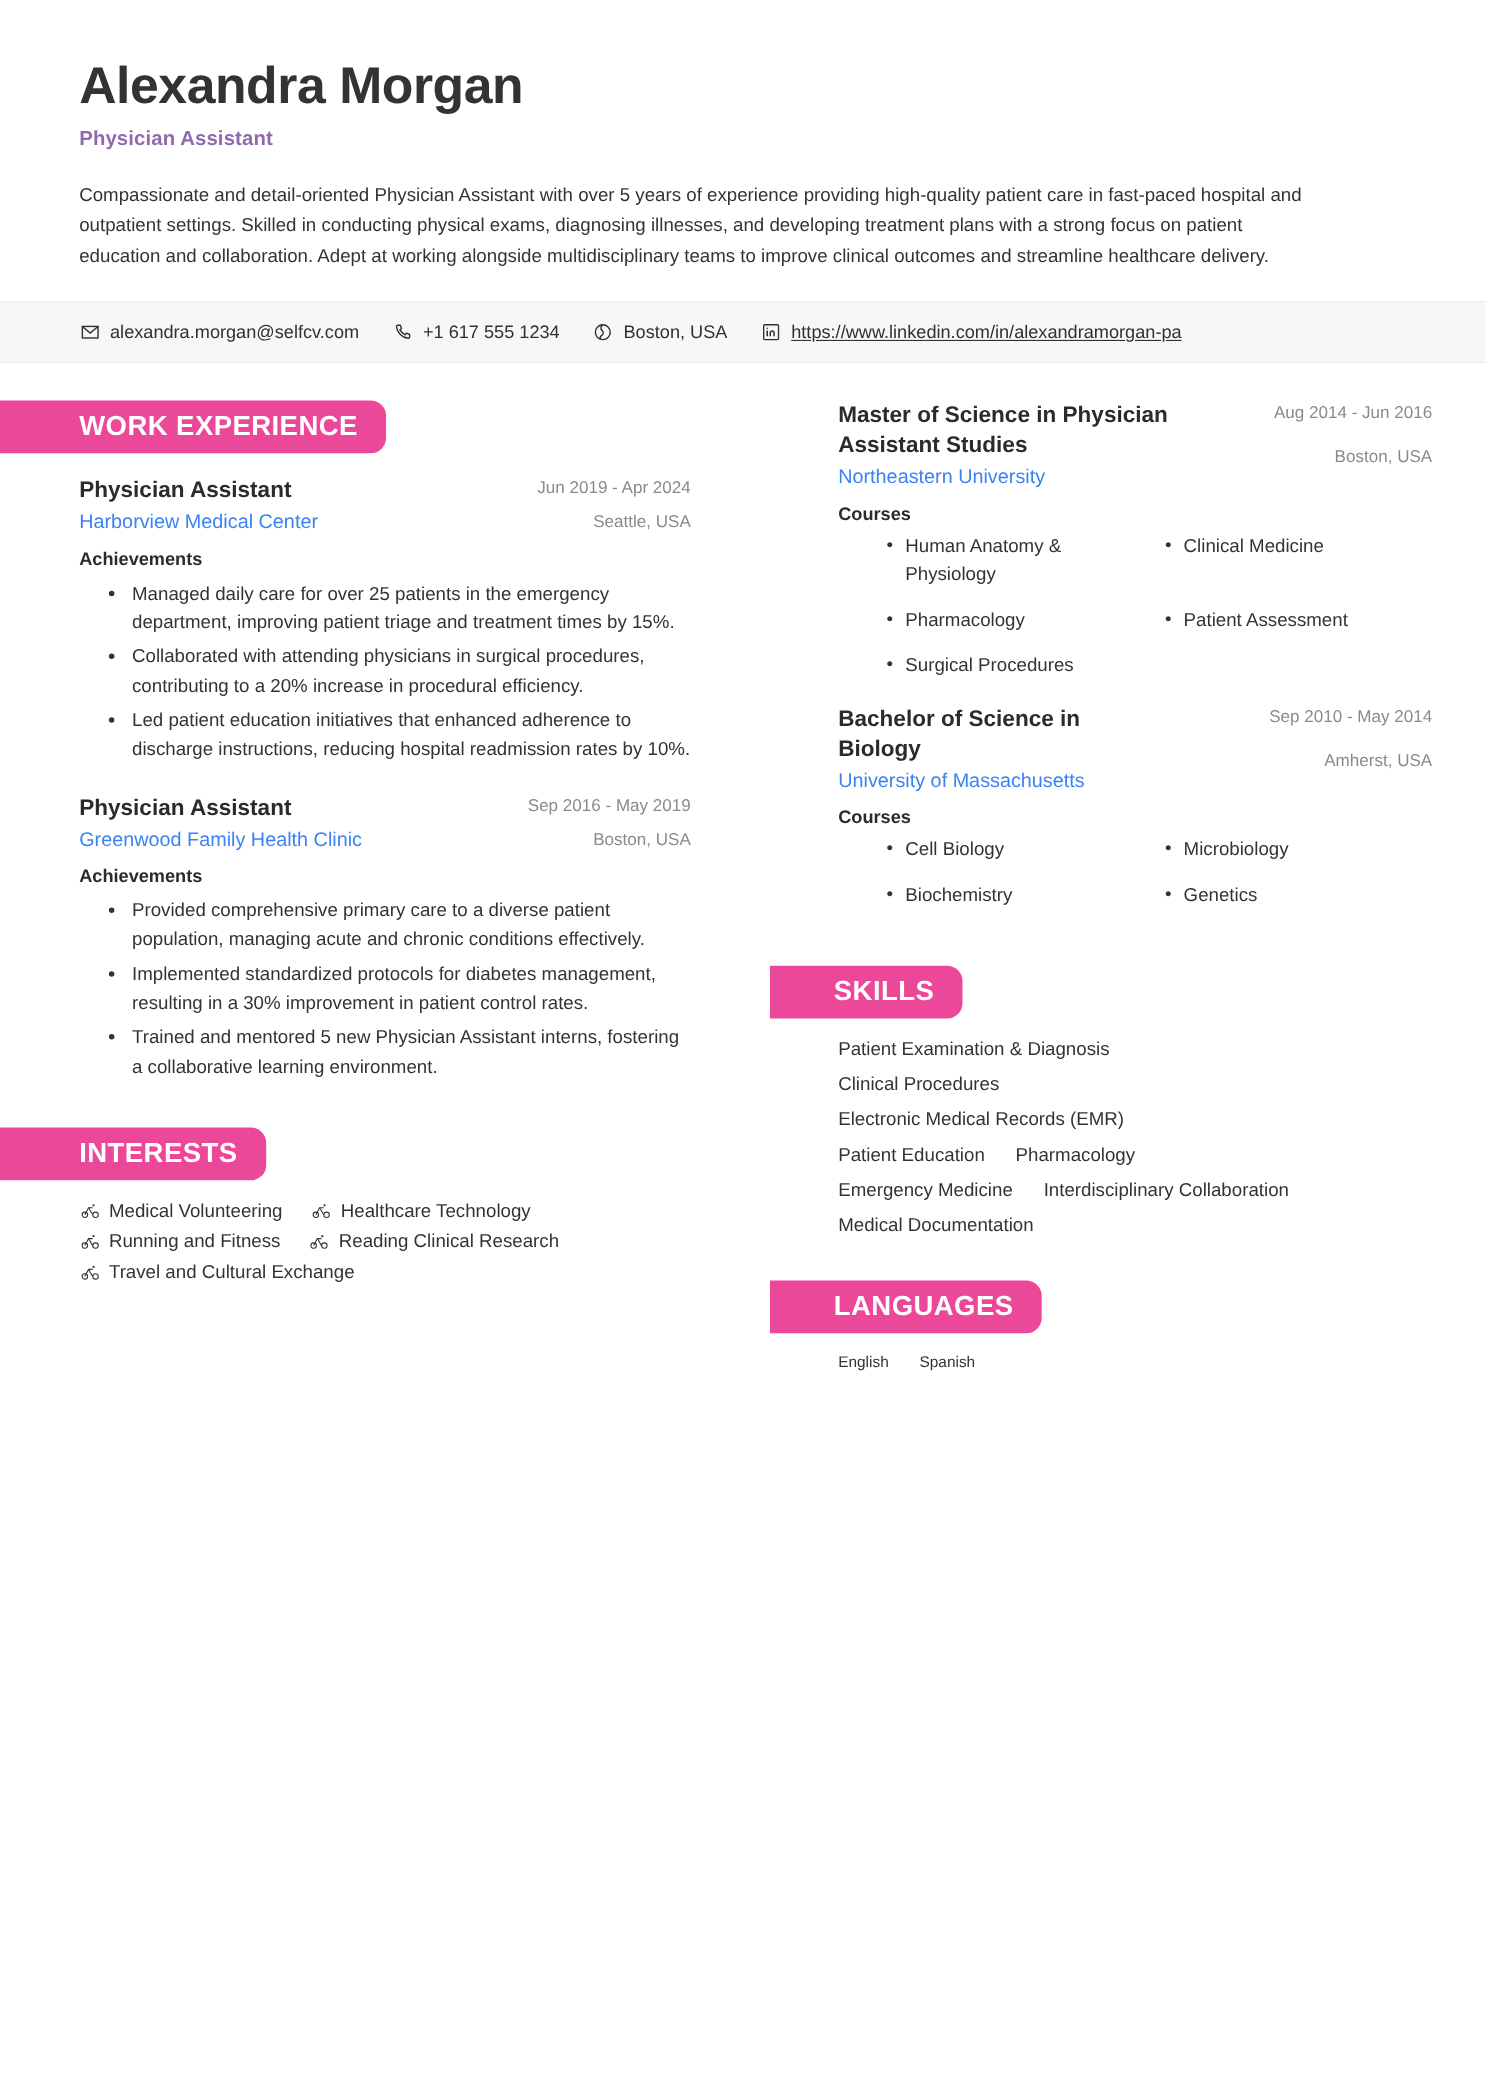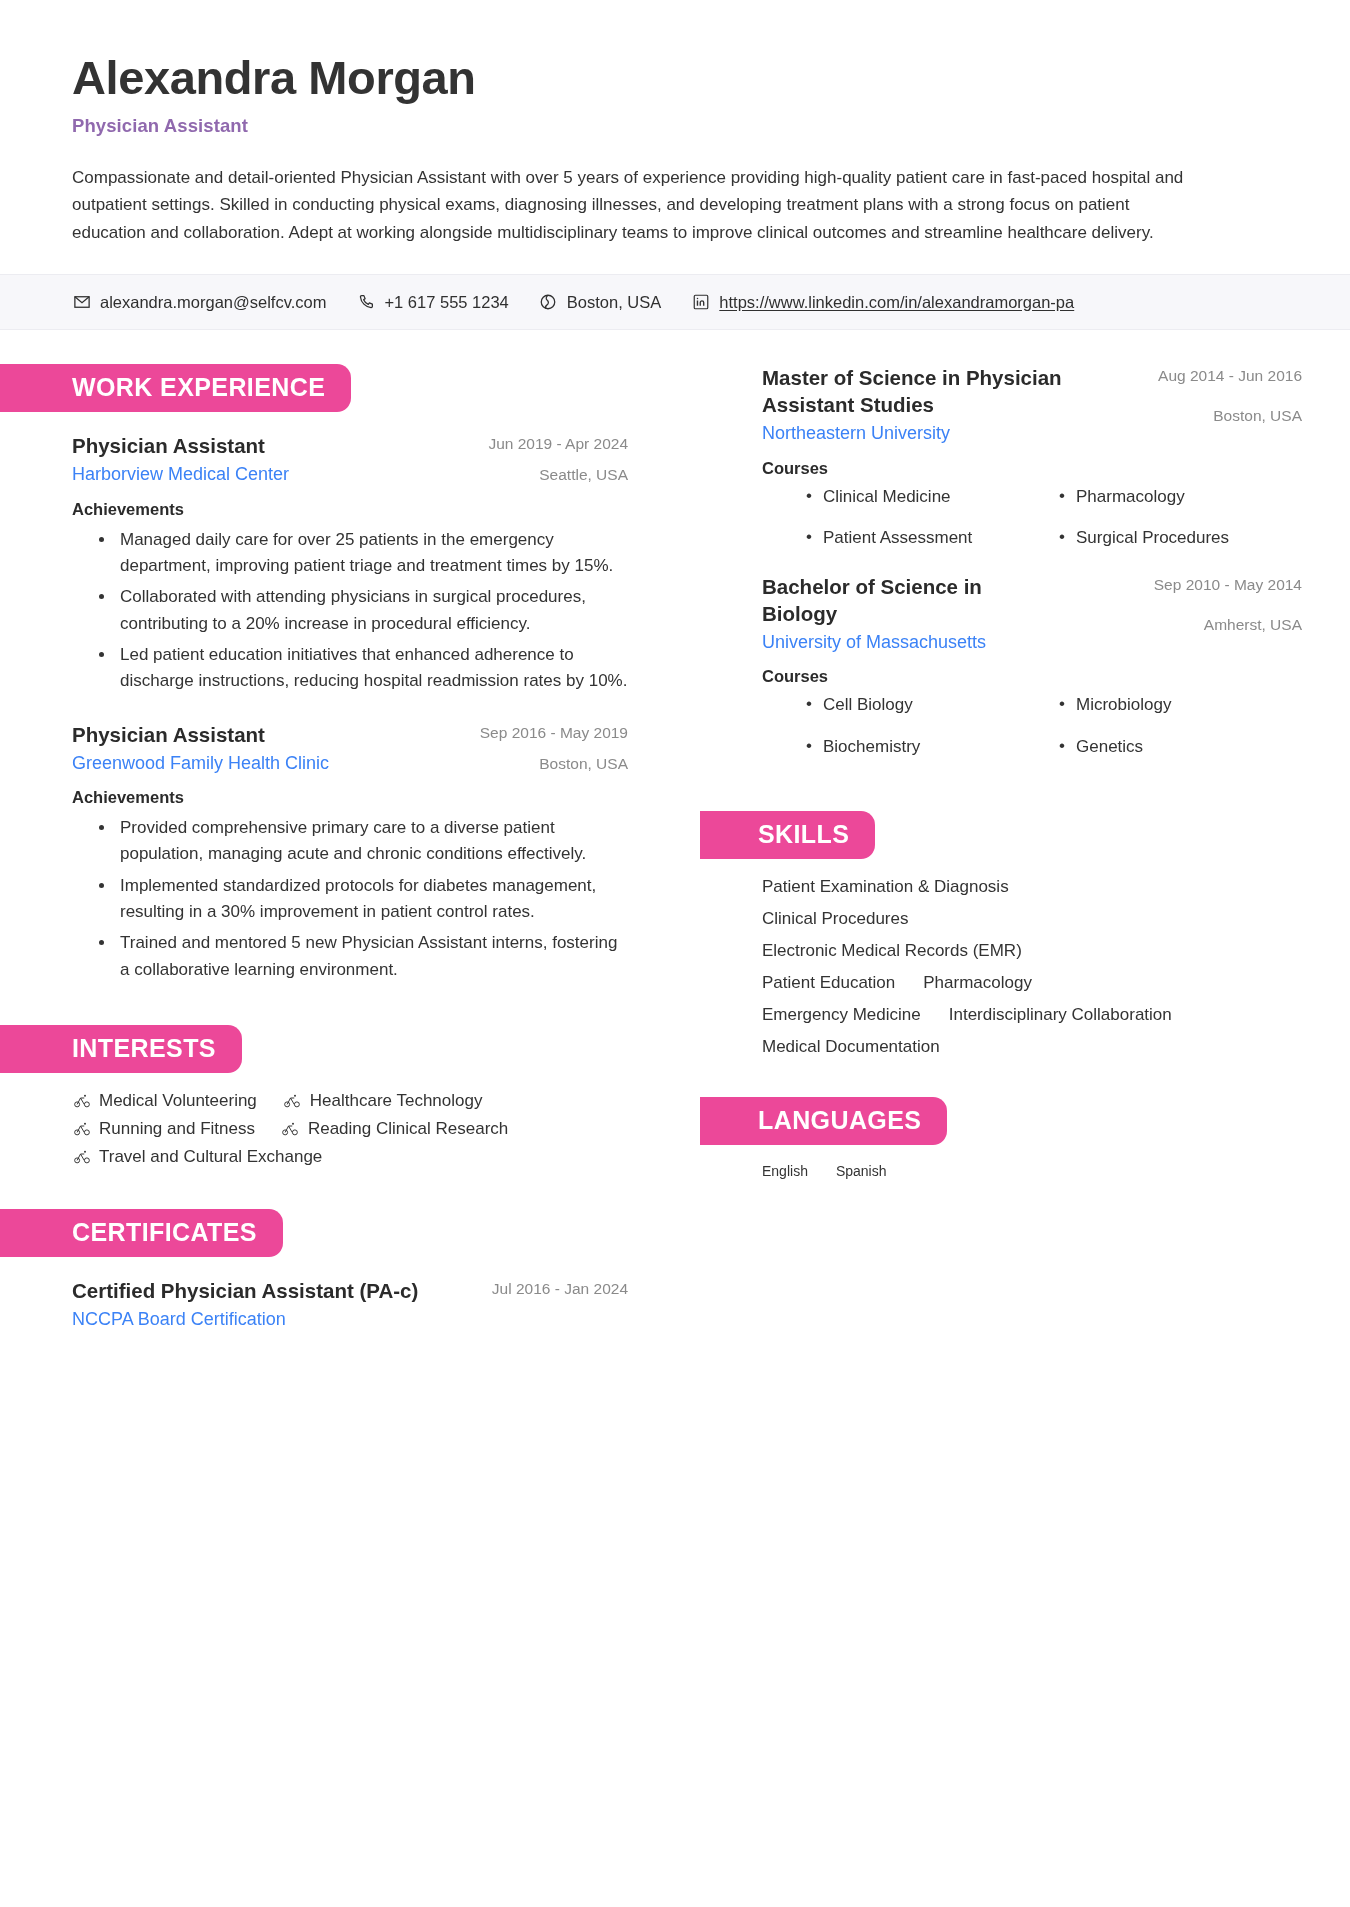--- a/index.html
+++ b/index.html
@@ -432,36 +432,20 @@
                     <circle cx="16" cy="5" r="1.3" fill="#333" stroke="none"></circle>
                 </svg>
               </span>
               <span>Travel and Cultural Exchange</span>
             </div>
 
           </div>
         </div>
       </div>
 
-      <div class="sec-left" style="margin-top:42px;">
-        <div class="pill pill-left-offset">CERTIFICATES</div>
-        <div class="sec-left-inner">
-          <div class="entry">
-            <div class="entry-head">
-              <div class="entry-head-main" style="max-width:350px;">
-                <div class="entry-title">Certified Physician Assistant (PA-c)</div>
-              </div>
-              <div class="entry-head-meta">
-                <div class="entry-date">Jul 2016 - Jan 2024</div>
-              </div>
-            </div>
-            <div class="entry-org">NCCPA Board Certification</div>
-          </div>
-        </div>
-      </div>
 
     </div>
 
     <div class="col-right">
 
       <div class="sec-right">
         <div class="sec-right-inner">
 
           <div class="entry">
             <div class="entry-head">
@@ -469,20 +453,21 @@
                 <div class="entry-title">Master of Science in Physician Assistant Studies</div>
                 <div class="entry-org">Northeastern University</div>
               </div>
               <div class="entry-head-meta">
                 <div class="entry-date">Aug 2014 - Jun 2016</div>
                 <div class="entry-loc">Boston, USA</div>
               </div>
             </div>
             <div class="sub-label">Courses</div>
             <ul class="courses">
+              <li>Human Anatomy &amp; Physiology</li>
               <li>Clinical Medicine</li>
               <li>Pharmacology</li>
               <li>Patient Assessment</li>
               <li>Surgical Procedures</li>
             </ul>
           </div>
 
           <div class="entry" style="margin-top:6px;">
             <div class="entry-head">
               <div class="entry-head-main" style="max-width:290px;">

